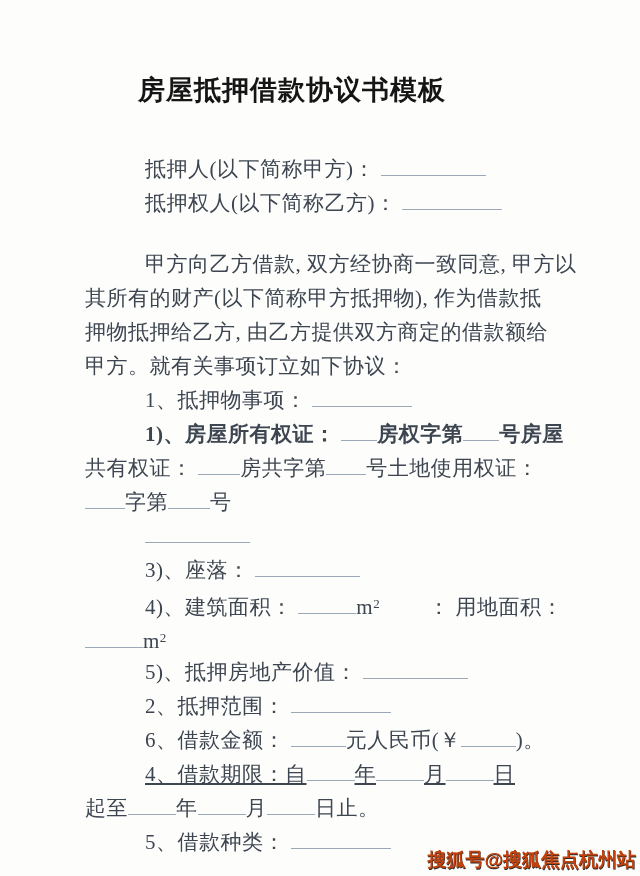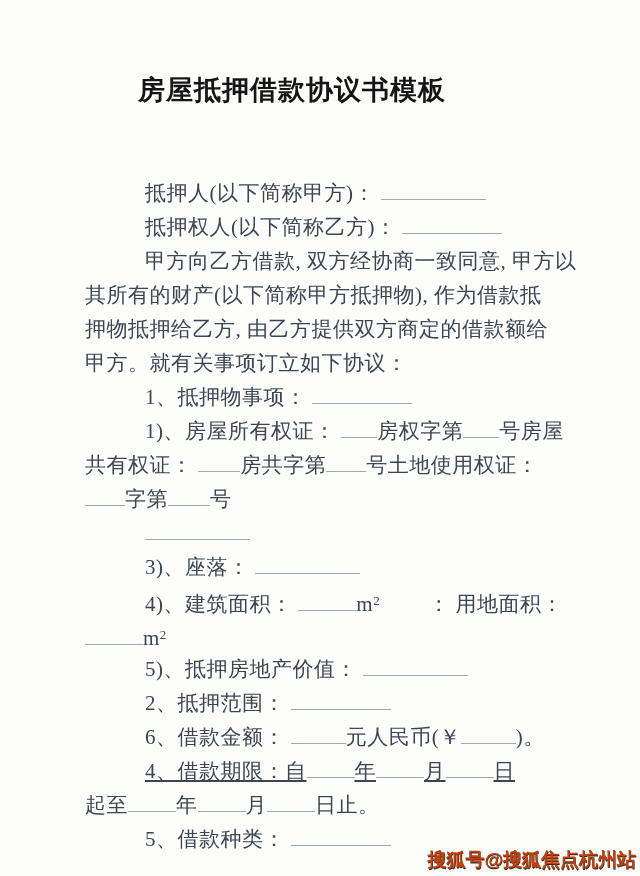--- a/index.html
+++ b/index.html
@@ -70,28 +70,28 @@
     text-shadow: 0.5px 0.5px 0 #2a2a2a;
   }
 </style>
 </head>
 <body>
 
 <div class="page">
   <div class="doc-title">房屋抵押借款协议书模板</div>
 
   <div class="doc-body">
-      <div class="line" style="padding-left: 60px; margin-top: 24px;"><span>抵押人(以下简称甲方)： </span><span class="blank" style="width: 105px;"></span></div>
+      <div class="line" style="padding-left: 60px;"><span>抵押人(以下简称甲方)： </span><span class="blank" style="width: 105px;"></span></div>
       <div class="line" style="padding-left: 60px;"><span>抵押权人(以下简称乙方)： </span><span class="blank" style="width: 100px;"></span></div>
-      <div class="line" style="padding-left: 60px;"><span>甲方向乙方借款, 双方经协商一致同意, 甲方以</span></div>
+      <div class="line" style="padding-left: 60px; margin-top: 27px;"><span>甲方向乙方借款, 双方经协商一致同意, 甲方以</span></div>
       <div class="line"><span>其所有的财产(以下简称甲方抵押物), 作为借款抵</span></div>
       <div class="line"><span>押物抵押给乙方, 由乙方提供双方商定的借款额给</span></div>
       <div class="line"><span>甲方。就有关事项订立如下协议：</span></div>
       <div class="line" style="padding-left: 60px;"><span>1、抵押物事项： </span><span class="blank" style="width: 100px;"></span></div>
-      <div class="line" style="padding-left: 60px;"><span>1)、房屋所有权证： </span><span class="blank" style="width: 36px;"></span><span>房权字第</span><span class="blank" style="width: 36px;"></span><span>号房屋</span></div>
+      <div class="line" style="padding-left: 60px; font-weight: bold;"><span>1)、房屋所有权证： </span><span class="blank" style="width: 36px;"></span><span>房权字第</span><span class="blank" style="width: 36px;"></span><span>号房屋</span></div>
       <div class="line"><span>共有权证： </span><span class="blank" style="width: 42px;"></span><span>房共字第</span><span class="blank" style="width: 40px;"></span><span>号土地使用权证：</span></div>
       <div class="line"><span class="blank" style="width: 40px;"></span><span>字第</span><span class="blank" style="width: 42px;"></span><span>号</span></div>
       <div class="line" style="padding-left: 60px;"><span class="blank" style="width: 105px;"></span></div>
       <div class="line" style="padding-left: 60px;"><span>3)、座落： </span><span class="blank" style="width: 105px;"></span></div>
       <div class="line" style="padding-left: 60px; text-align: center;"><span>4)、建筑面积： </span><span class="blank" style="width: 58px;"></span><span>m<span class="sup2">2</span></span><span class="gap" style="width: 48px;"></span><span>： 用地面积：</span></div>
       <div class="line"><span class="blank" style="width: 58px;"></span><span>m<span class="sup2">2</span></span></div>
       <div class="line" style="padding-left: 60px;"><span>5)、抵押房地产价值： </span><span class="blank" style="width: 105px;"></span></div>
       <div class="line" style="padding-left: 60px;"><span>2、抵押范围： </span><span class="blank" style="width: 100px;"></span></div>
       <div class="line" style="padding-left: 60px;"><span>6、借款金额： </span><span class="blank" style="width: 55px;"></span><span>元人民币(￥</span><span class="blank" style="width: 55px;"></span><span>)。</span></div>
       <div class="line" style="padding-left: 60px; text-decoration: underline;"><span>4、借款期限：自</span><span class="blank" style="width: 48px;"></span><span>年</span><span class="blank" style="width: 48px;"></span><span>月</span><span class="blank" style="width: 48px;"></span><span>日</span></div>

